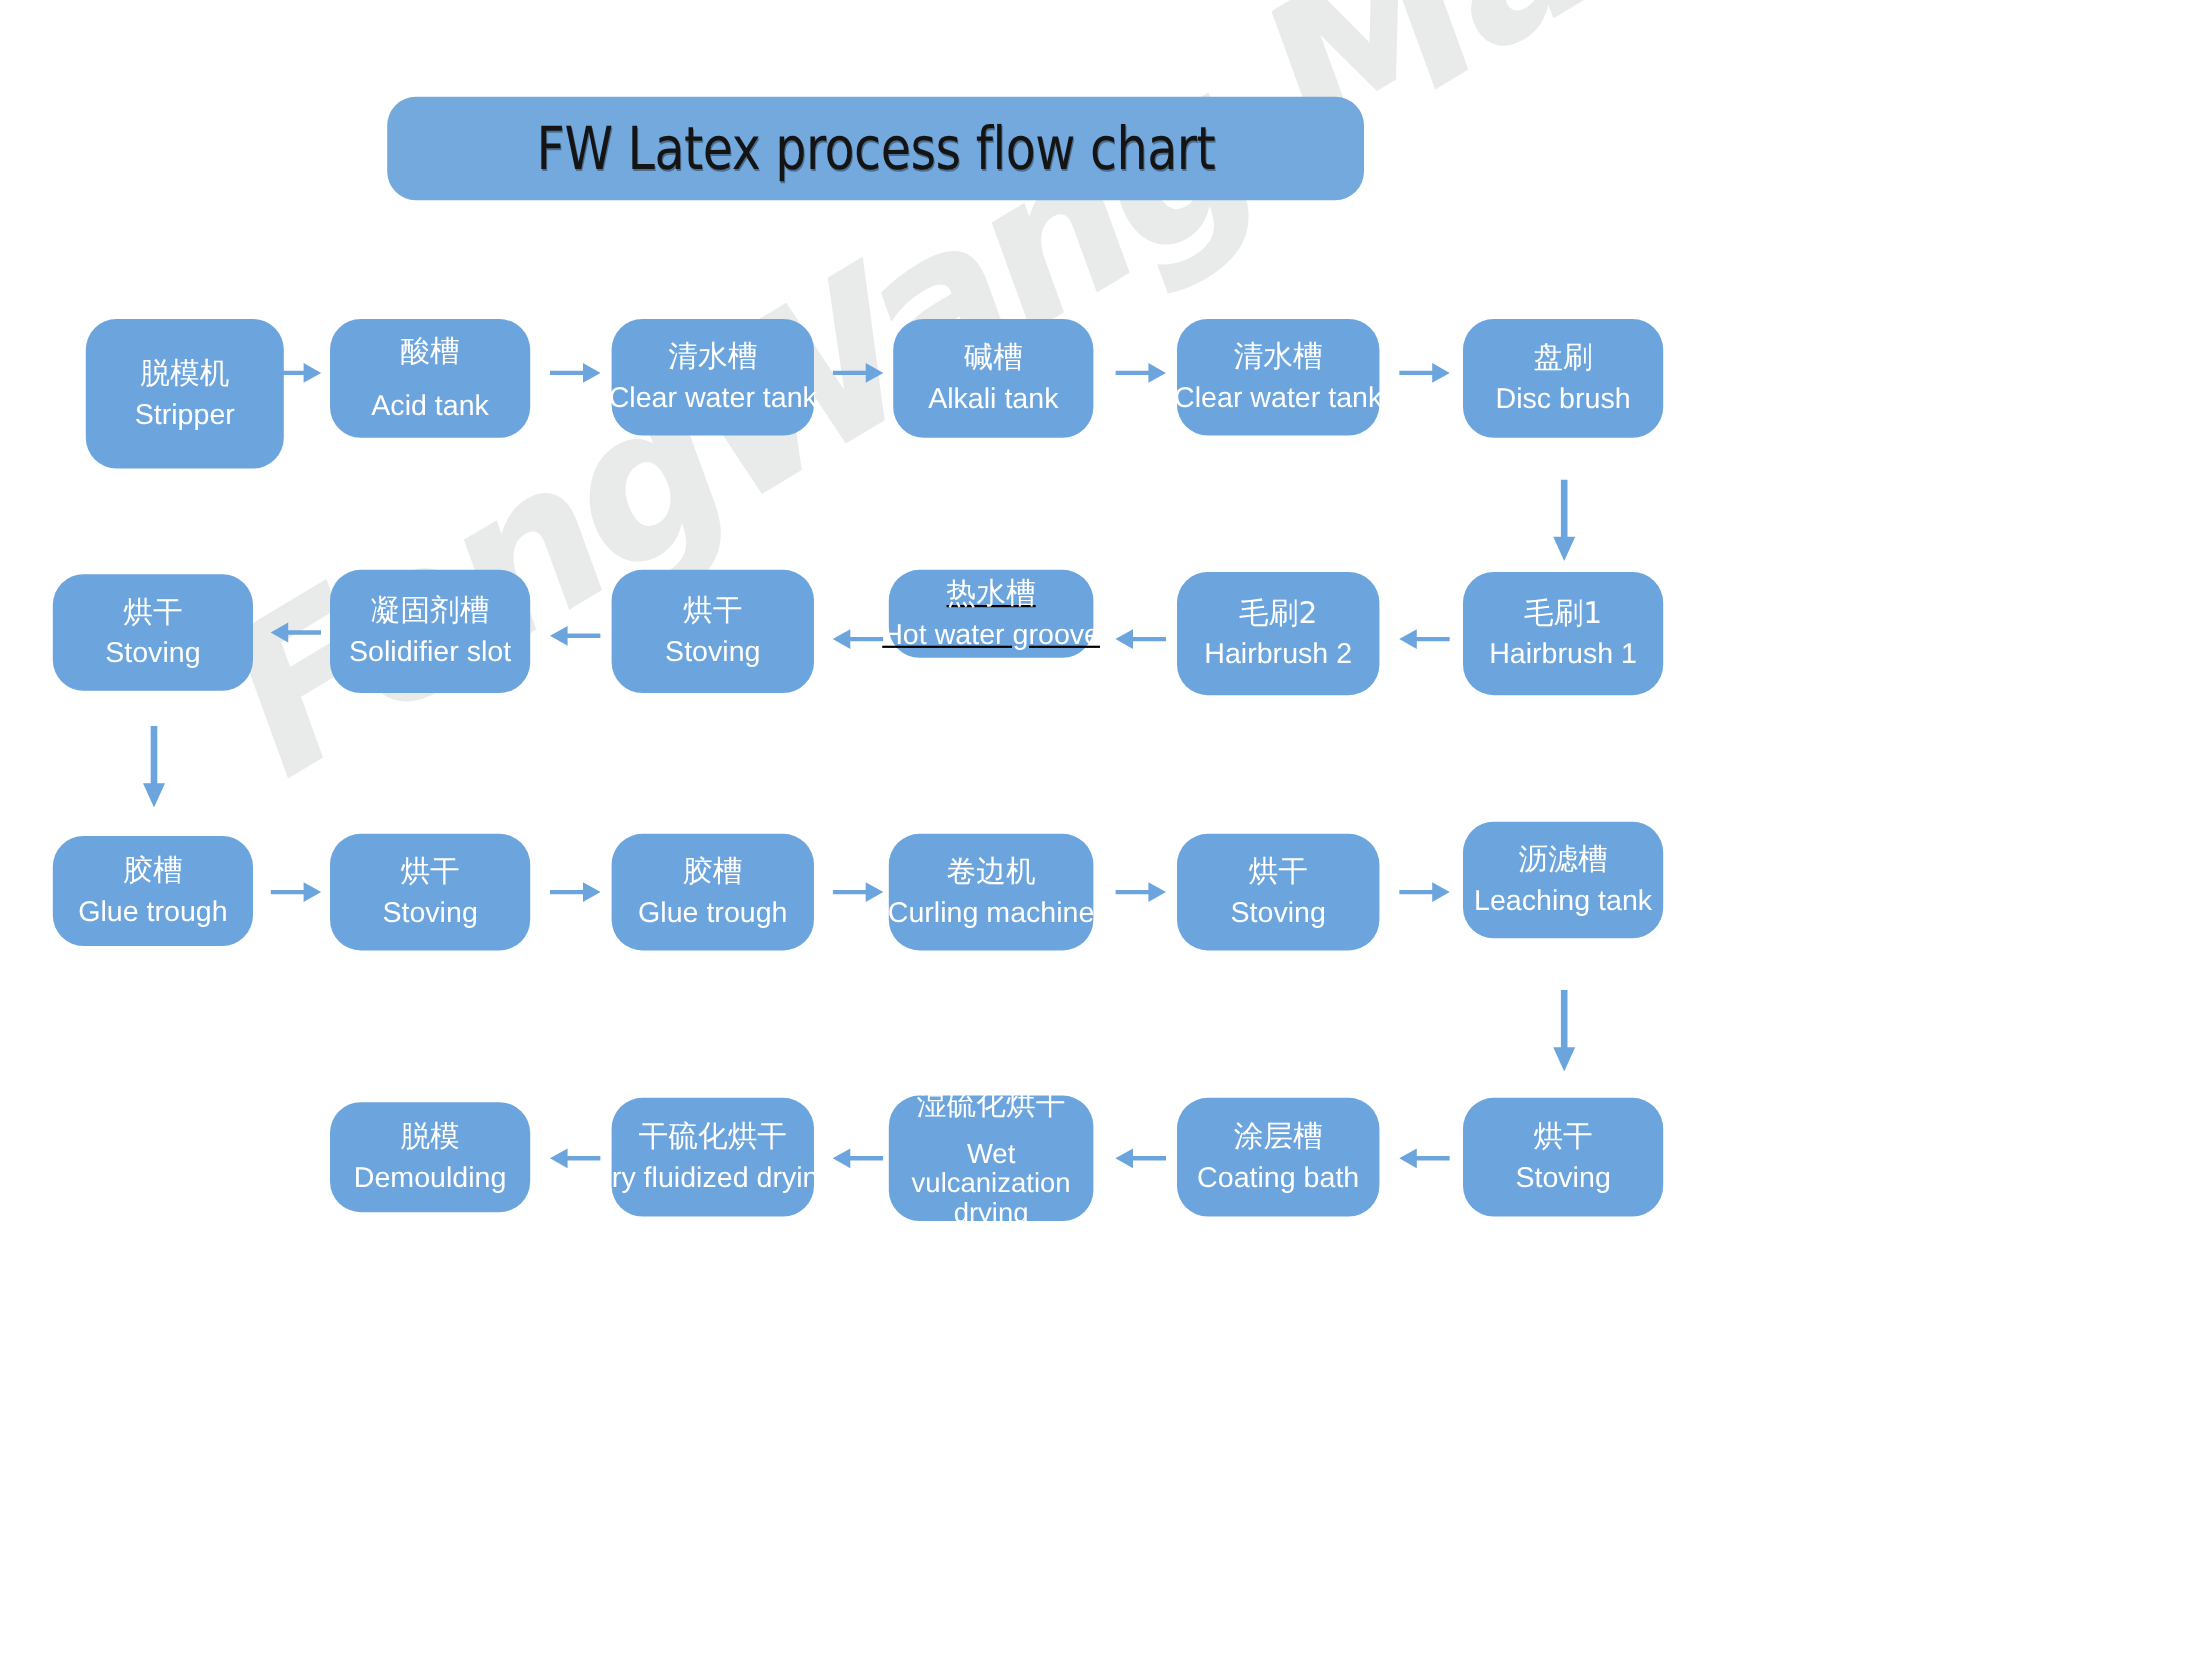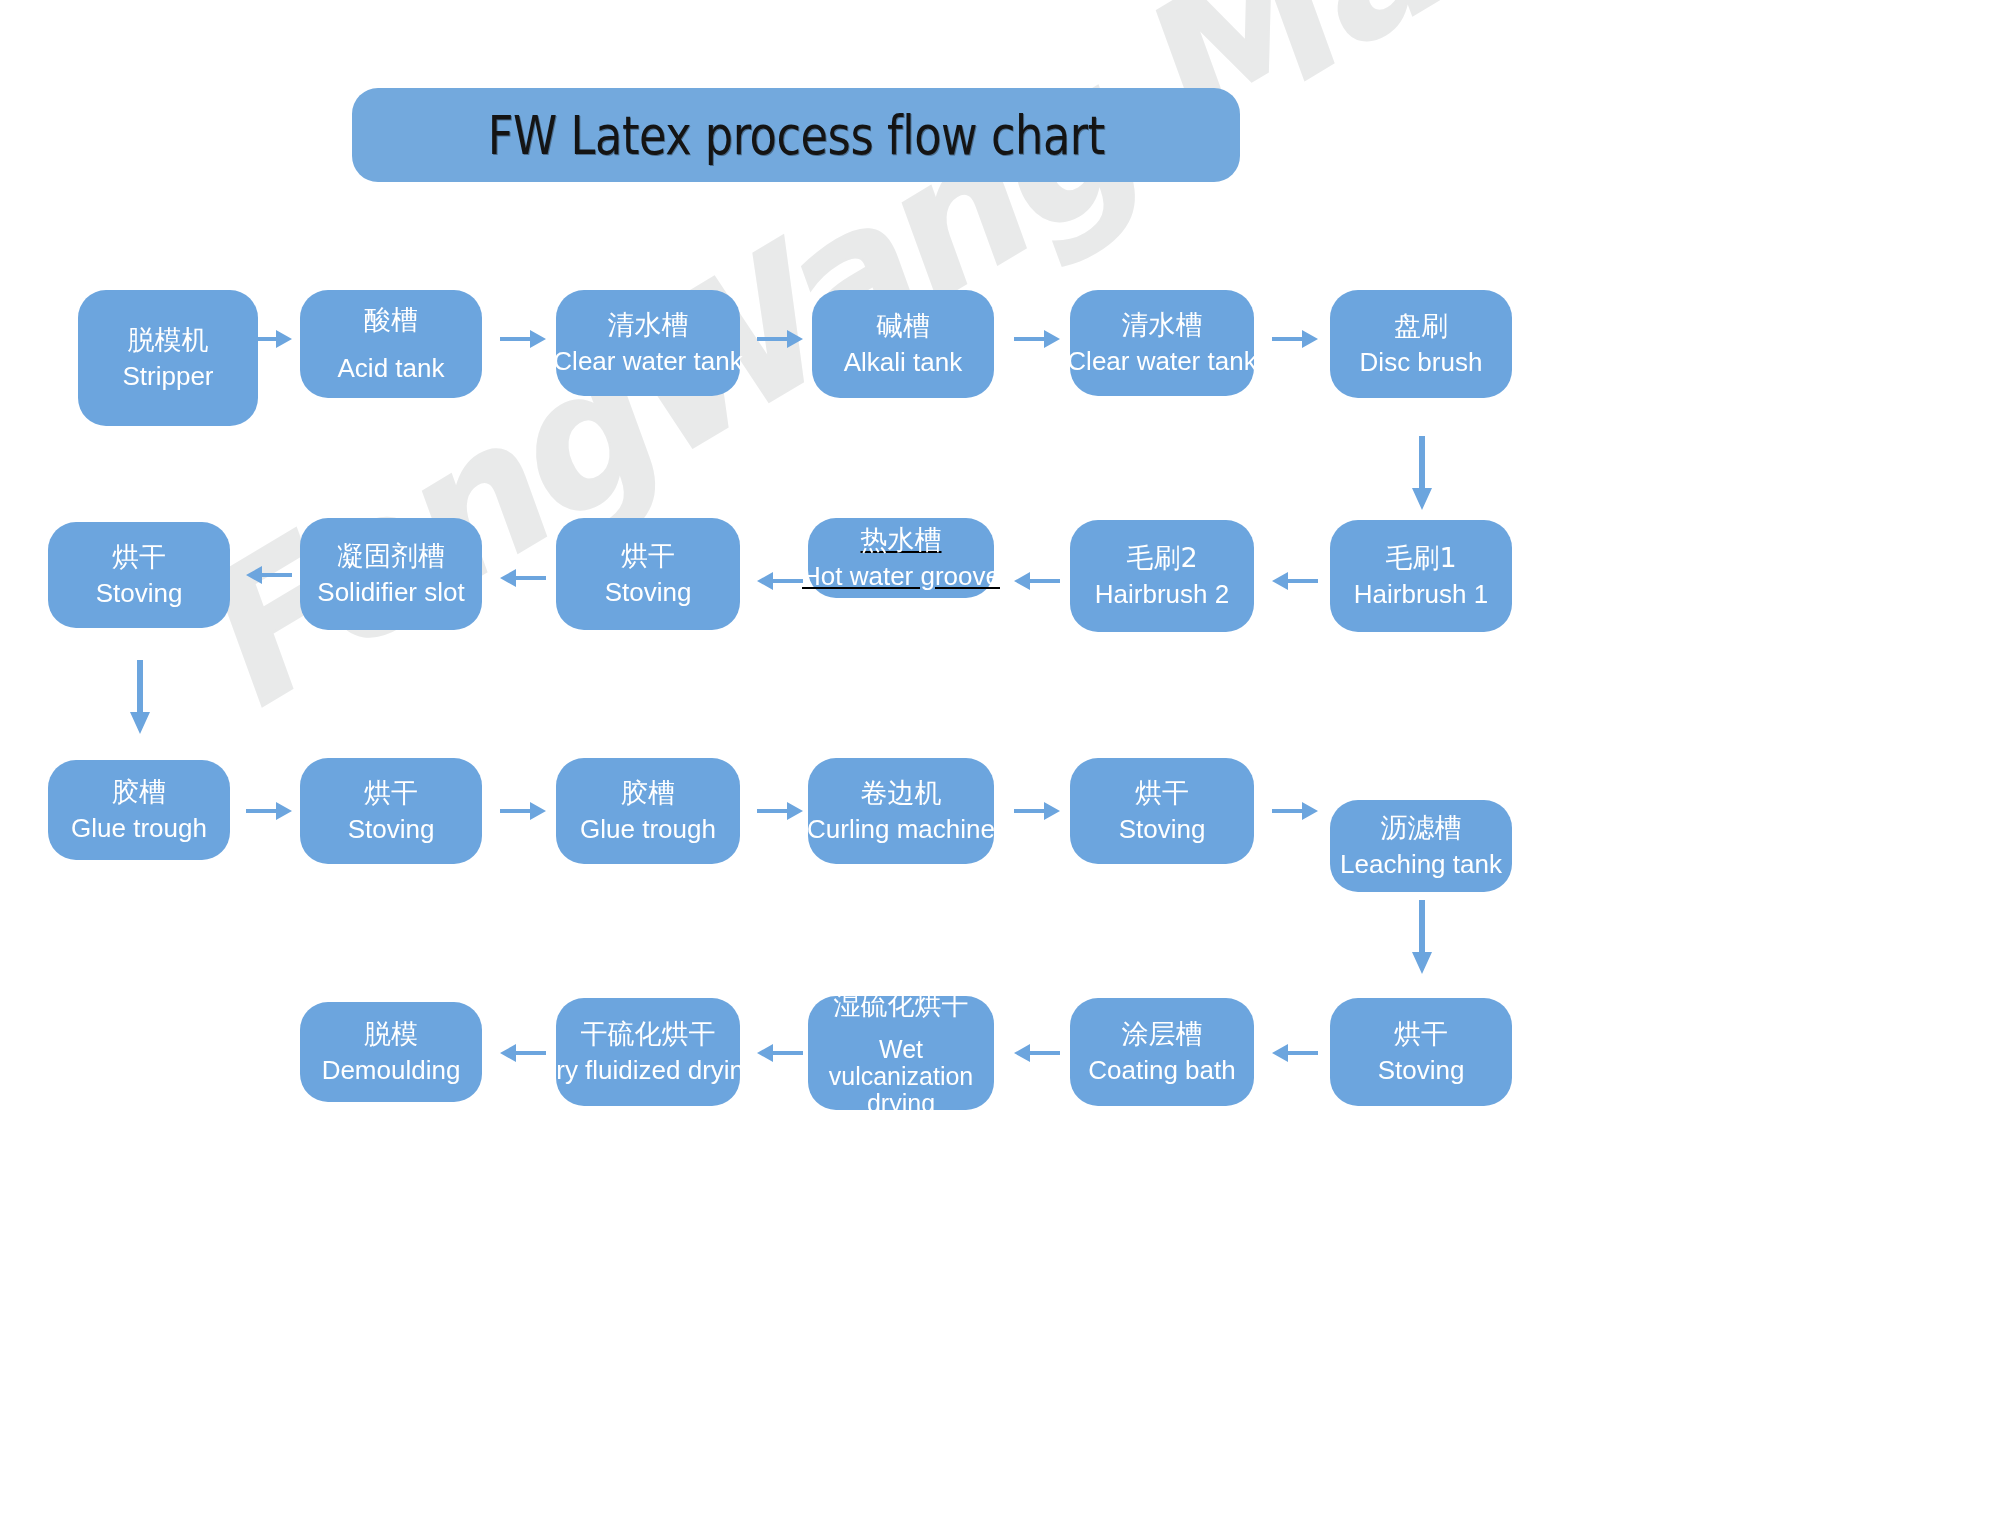--- a/index.html
+++ b/index.html
@@ -308,21 +308,21 @@
     <span class="cn">烘干</span>
     <span class="en">Stoving</span>
   </div>
 
   <div class="arrow-h" style="left:1272px; top:798px;">
     <svg width="46" height="26" viewBox="0 0 46 26">
         <path d="M0 11 h30 v-7 l16 9 -16 9 v-7 h-30 z" fill="#6ca5de"></path>
       </svg>
   </div>
 
-  <div class="node" style="left:1330px; top:800px; width:182px; height:92px;">
+  <div class="node" style="left:1330px; top:747px; width:182px; height:106px;">
     <span class="cn">沥滤槽</span>
     <span class="en">Leaching tank</span>
   </div>
 
   <div class="arrow-v" style="left:1408px; top:900px;">
     <svg width="28" height="74" viewBox="0 0 28 74">
         <path d="M11 0 h6 v52 h7 l-10 22 -10 -22 h7 z" fill="#6ca5de"></path>
       </svg>
   </div>
 

